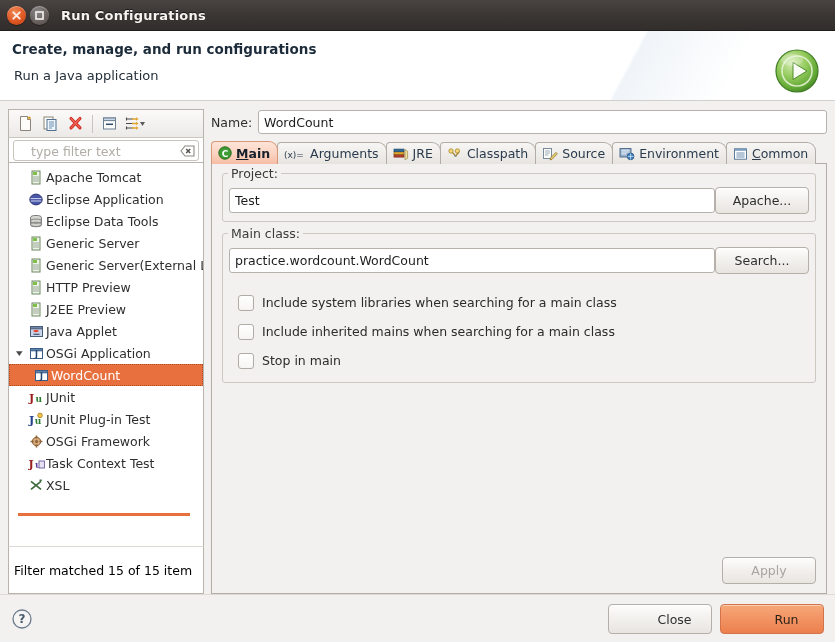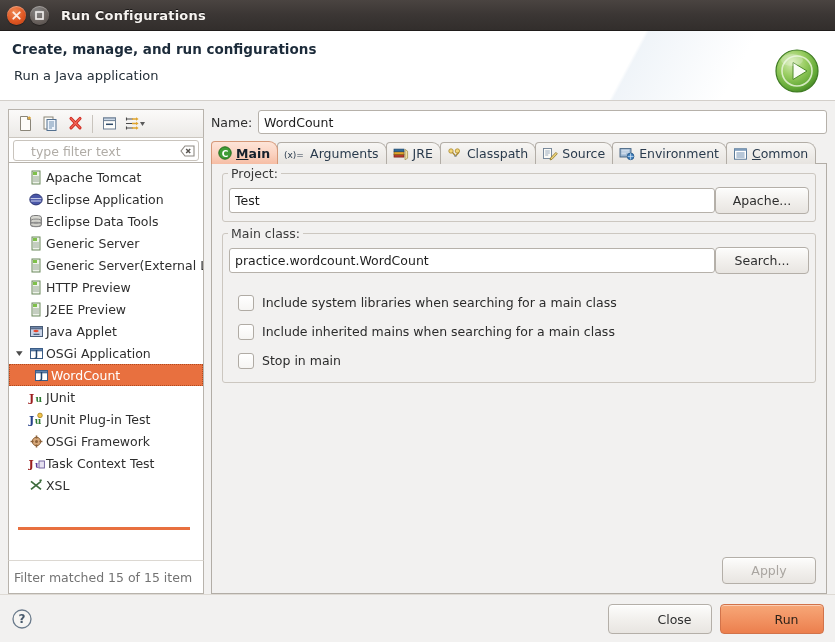--- a/index.html
+++ b/index.html
@@ -195,32 +195,32 @@
     display: flex; align-items: center; justify-content: center;
   }
   .tree-row.child { padding-left: 22px; }
   .tree-row.selected {
     background: #e8703f;
     color: #ffffff;
     outline: 1px dotted #b14a1e;
     outline-offset: -1px;
   }
   .tree-status {
-    height: 34px;
+    height: 48px;
     background: #fff;
     border: 1px solid #b8b3ac;
     border-top: 1px solid #dcd8d2;
     box-sizing: border-box;
     display: flex;
     align-items: center;
     padding-left: 5px;
     white-space: nowrap;
     overflow: hidden;
     font-size: 12.5px;
-    color: #737373;
+    color: #000000;
   }
   .tree-status-bar {
     position: absolute;
     left: 9px;
     bottom: 30px;
     width: 172px;
     height: 3px;
     background: #e8703f;
   }
 

